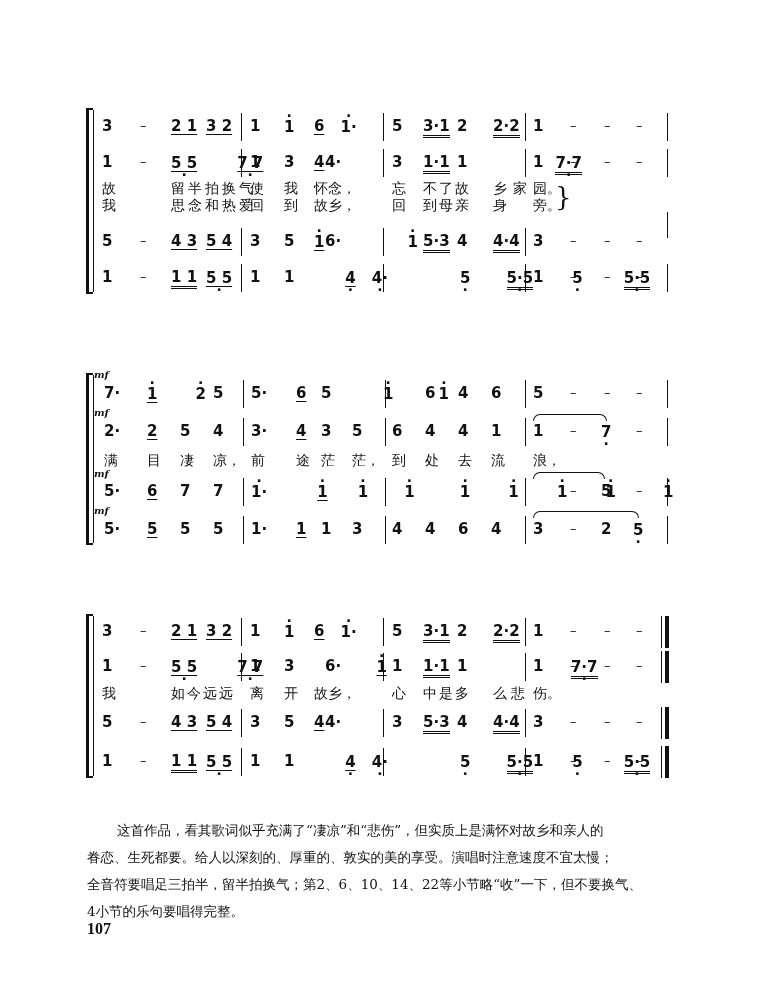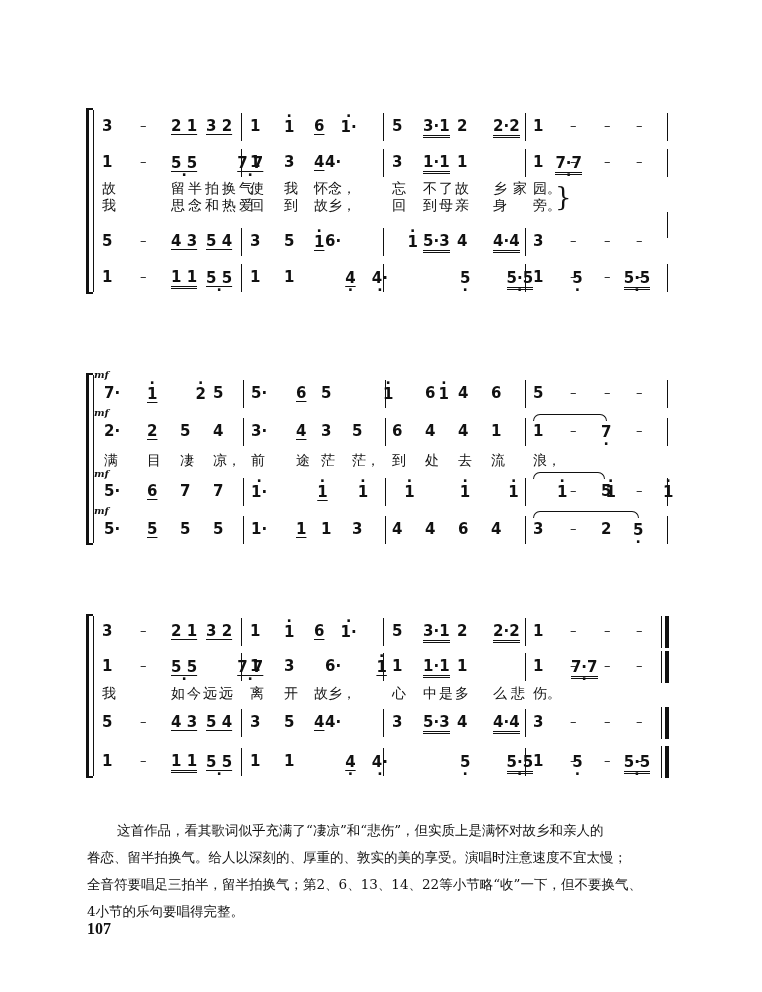--- a/index.html
+++ b/index.html
@@ -372,18 +372,18 @@
     <span class="note" style="left:533px">1</span>
     <span class="dash" style="left:570px">–</span>
     <span class="dash" style="left:604px">–</span>
     <span class="dash" style="left:636px">–</span>
     <span class="final" style="left:661px"></span>
   </div>
 </div>
 
 <div class="para" style="top:817px;">
   <div class="pline" style="left:14px;top:0;">这首作品，看其歌词似乎充满了“凄凉”和“悲伤”，但实质上是满怀对故乡和亲人的</div>
-  <div class="pline" style="left:-16px;top:27px;">眷恋、留半拍换气。给人以深刻的、厚重的、敦实的美的享受。演唱时注意速度不宜太慢；</div>
-  <div class="pline" style="left:-16px;top:54px;">全音符要唱足三拍半，留半拍换气；第2、6、13、14、22等小节略“收”一下，但不要换气、</div>
+  <div class="pline" style="left:-16px;top:27px;">眷恋、生死都要。给人以深刻的、厚重的、敦实的美的享受。演唱时注意速度不宜太慢；</div>
+  <div class="pline" style="left:-16px;top:54px;">全音符要唱足三拍半，留半拍换气；第2、6、10、14、22等小节略“收”一下，但不要换气、</div>
   <div class="pline" style="left:-16px;top:81px;">4小节的乐句要唱得完整。</div>
 </div>
 
 <div class="pagenum" style="left:87px;">107</div>
 
 </body></html>

